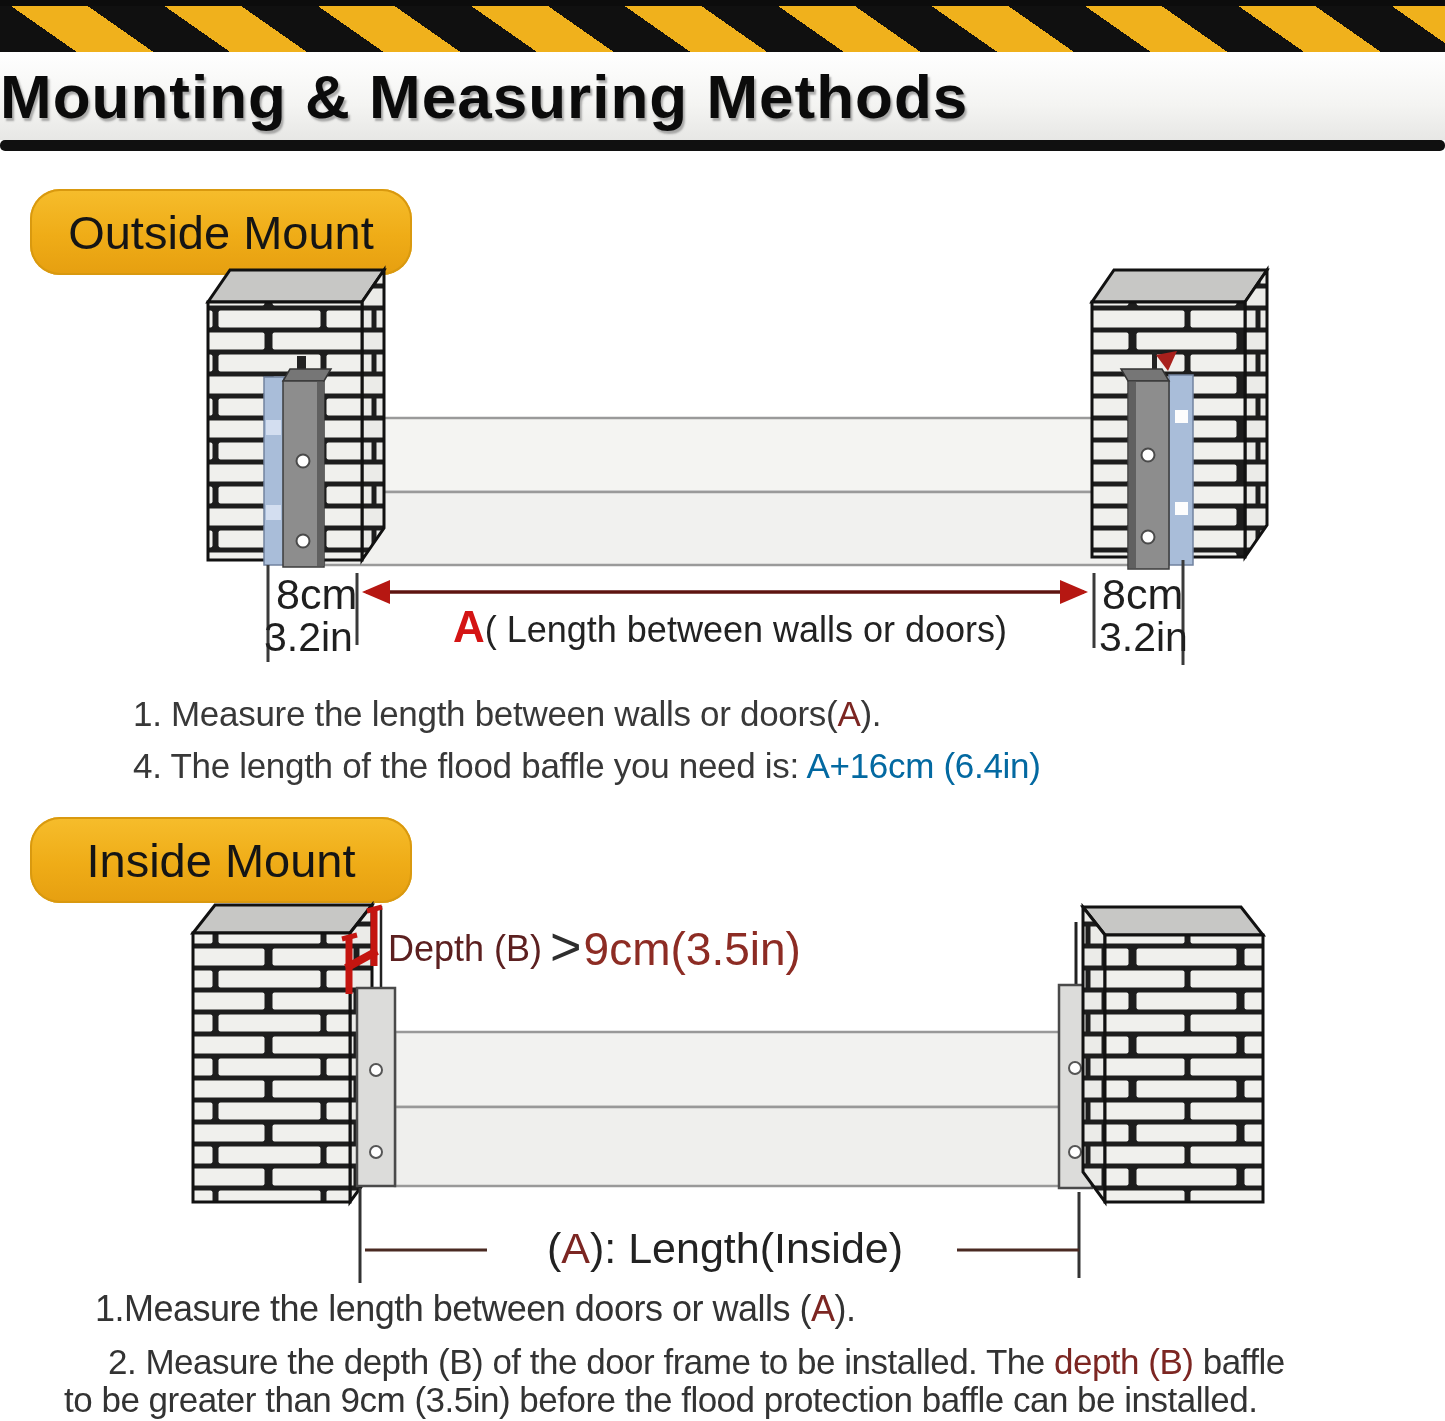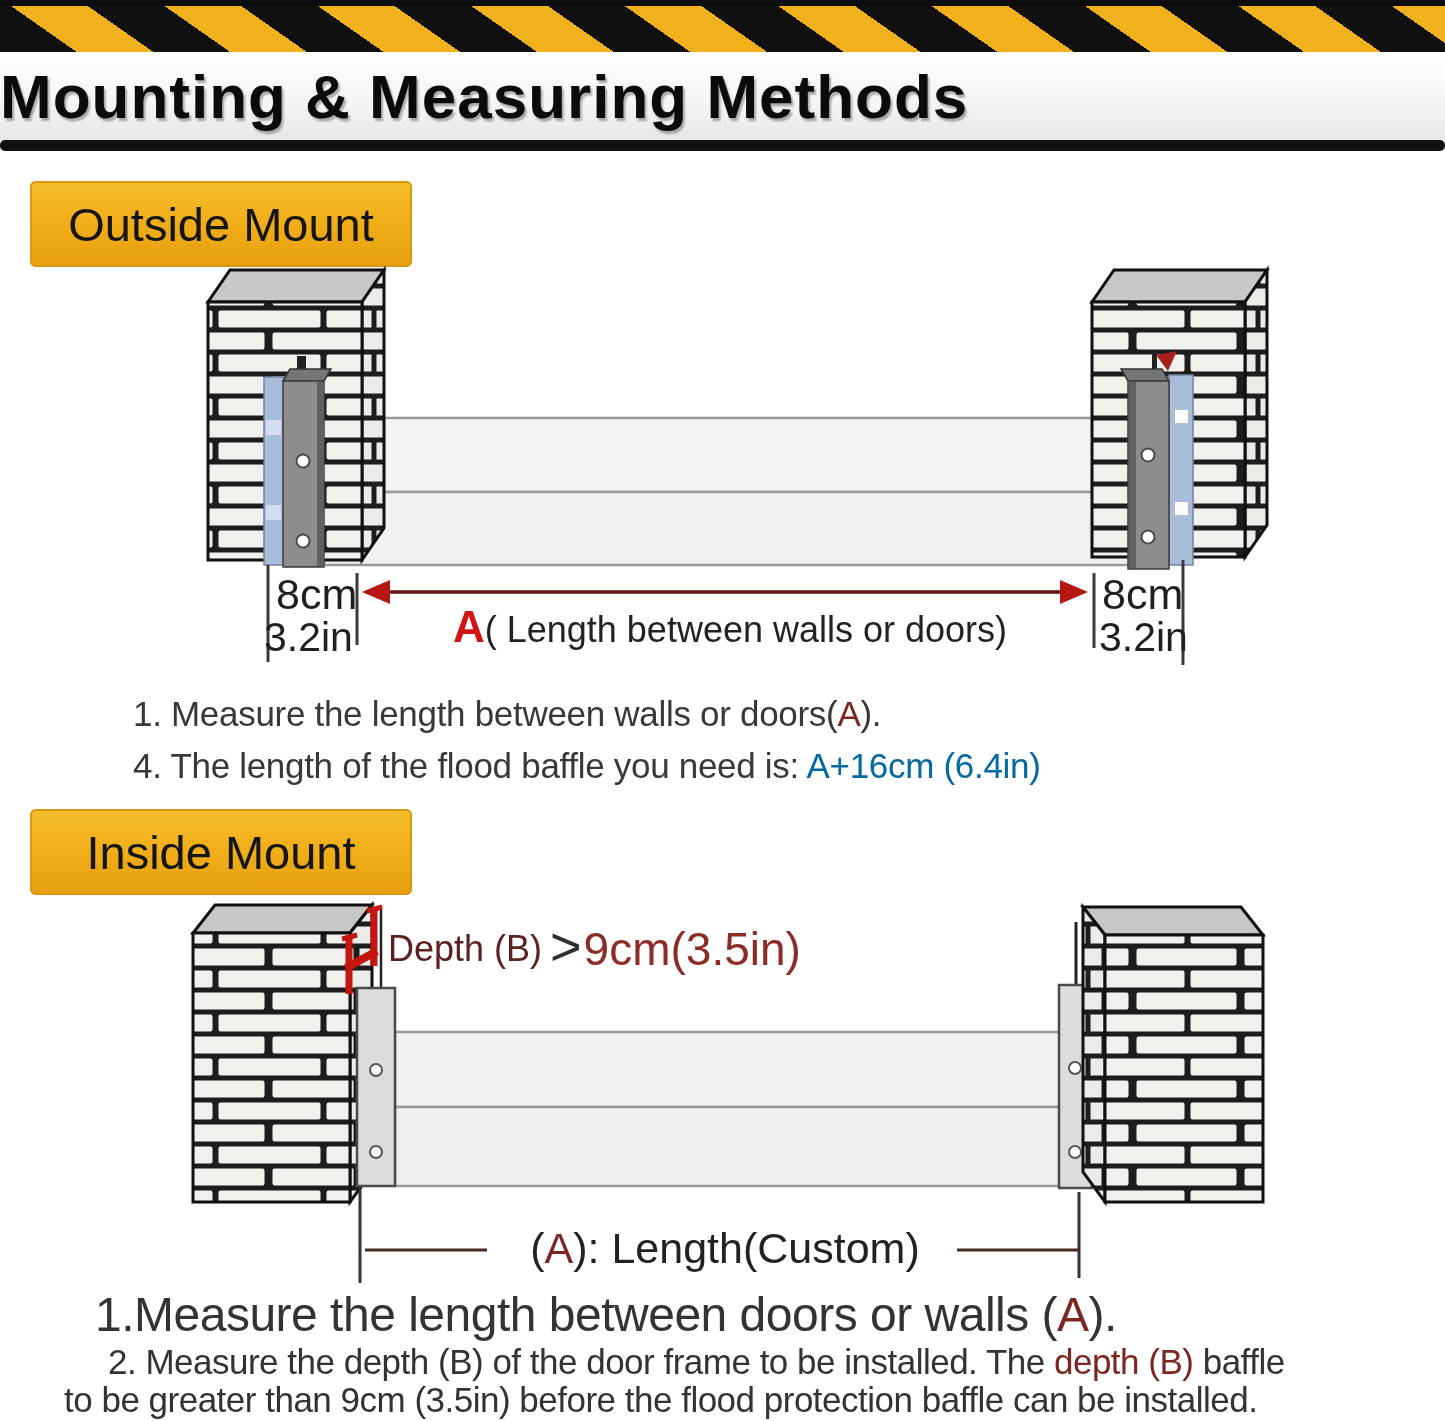--- a/index.html
+++ b/index.html
@@ -11,25 +11,25 @@
           background:repeating-linear-gradient(35deg,#101010 0 44px,#f0b11c 44px 88px);
           border-top:6px solid #0c0c0c;box-sizing:border-box;}
   .banner{position:absolute;top:52px;left:0;width:100%;height:88px;
           background:linear-gradient(180deg,#ffffff 0%,#f4f4f2 60%,#e7e7e5 100%);
           display:flex;align-items:center;justify-content:flex-start;}
   .title{font-size:62px;font-weight:bold;color:#0b0b0b;letter-spacing:1px;
          text-shadow:2px 3px 2px rgba(110,110,110,.55);}
   .divider{position:absolute;top:140px;left:0;width:100%;height:11px;background:#101010;border-radius:5px;}
 
   
-  .badge{position:absolute;left:30px;width:382px;height:86px;border-radius:6px;
+  .badge{position:absolute;left:30px;width:382px;height:86px;border-radius:30px;
          background:linear-gradient(180deg,#f6bd2c 0%,#efac17 55%,#e69f10 100%);
          box-shadow:inset 0 0 0 2px #d9990f;
          display:flex;align-items:center;justify-content:center;
-         font-size:47px;color:#151515;}
+         font-size:47px;color:#151515;margin-top:8px;}
   .badge.outside{top:181px;}
   .badge.inside{top:809px;text-align:center;}
 
   
   .diagram-svg{position:absolute;left:0;}
 
   
   .abs{position:absolute;white-space:nowrap;color:#2e2e2e;line-height:1.05;}
   .dim{font-size:43px;color:#1f1f1f;}
   .dim.small{font-size:41px;}
@@ -212,24 +212,24 @@
     </g>
   </svg>
 
   <div class="abs depth-label">
     <span class="depth-pre">Depth (B) </span>
     <span class="depth-gt">&gt;</span>
     <span class="depth-val">9cm(3.5in)</span>
   </div>
 
   <div class="abs length-label">
-    <span>(</span><span class="maroon">A</span><span>): Length(Custom)</span>
-  </div>
-
-  <div class="abs bstep" style="left:95px;top:1290px;font-size:48px">
+    <span>(</span><span class="maroon">A</span><span>): Length(Inside)</span>
+  </div>
+
+  <div class="abs bstep" style="left:95px;top:1290px;font-size:36px">
     <span>1.Measure the length between doors or walls (</span><span class="maroon">A</span><span>).</span>
   </div>
   <div class="abs bstep" style="left:108px;top:1344px">
     <span>2. Measure the depth (B) of the door frame to be installed. The </span><span class="maroon">depth (B)</span><span> baffle</span>
   </div>
   <div class="abs bstep" style="left:64px;top:1382px">
     <span>to be greater than 9cm (3.5in) before the flood protection baffle can be installed.</span>
   </div>
 
 </div>

